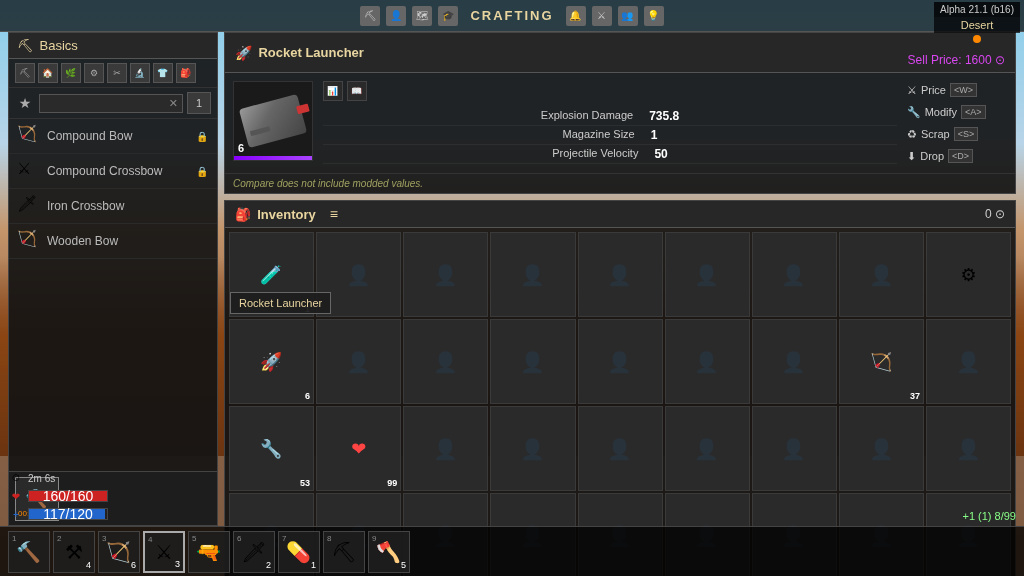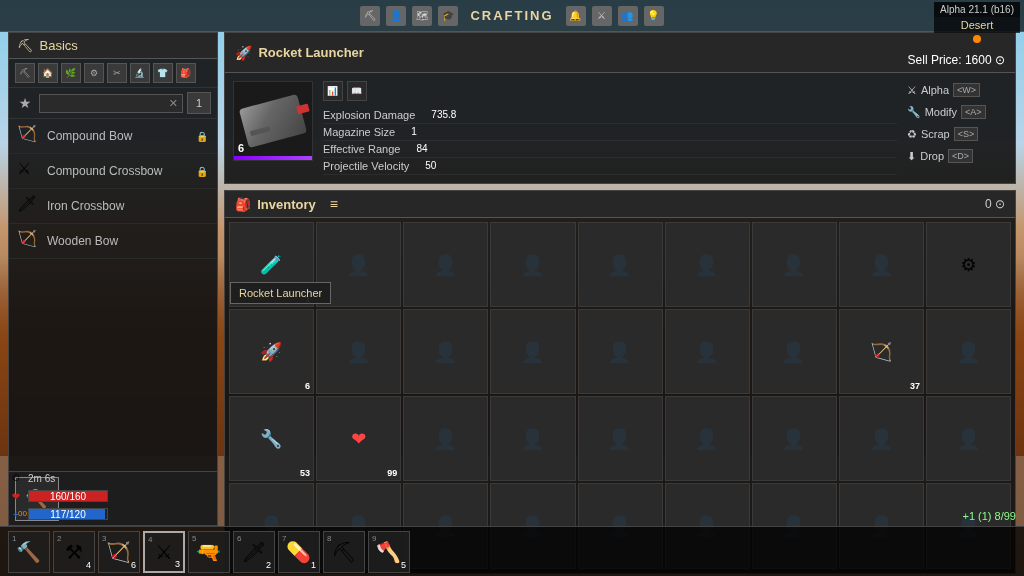--- a/index.html
+++ b/index.html
@@ -306,21 +306,21 @@
     .detail-title {
       color: #e8d5a0;
       font-size: 13px;
       font-weight: bold;
       display: flex;
       align-items: center;
       gap: 6px;
     }
 
     .sell-price {
-      color: #ffffff;
+      color: #d946ef;
       font-size: 12px;
       margin-top: 15px;
     }
 
     .detail-body {
       display: flex;
       padding: 8px;
       gap: 10px;
     }
 
@@ -368,35 +368,35 @@
       border: 1px solid #444;
       display: flex;
       align-items: center;
       justify-content: center;
       color: #aaa;
       font-size: 9px;
     }
 
     .stat-row {
       display: flex;
-      justify-content: flex-start;
+      justify-content: center;
       padding: 2px 0;
       border-bottom: 1px solid rgba(255,255,255,0.05);
       gap: 16px;
     }
 
     .stat-name {
       color: #ccc;
       font-size: 11px;
     }
 
     .stat-value {
       color: #fff;
-      font-size: 10px;
-      font-weight: normal;
+      font-size: 12px;
+      font-weight: bold;
     }
 
     .actions-area {
       display: flex;
       flex-direction: column;
       gap: 4px;
       width: 100px;
     }
 
     .action-btn {
@@ -583,21 +583,21 @@
       border: 1px solid #444;
       position: relative;
     }
 
     .status-fill {
       height: 100%;
     }
 
     .status-text {
       color: #fff;
-      font-size: 10px;
+      font-size: 14px;
       position: absolute;
       inset: 0;
       display: flex;
       align-items: center;
       justify-content: center;
     }
 
     .timer-text {
       color: #ccc;
       font-size: 10px;
@@ -748,53 +748,50 @@
           </div>
           <div class="stat-row">
             <span class="stat-name">Explosion Damage</span>
             <span class="stat-value">735.8</span>
           </div>
           <div class="stat-row">
             <span class="stat-name">Magazine Size</span>
             <span class="stat-value">1</span>
           </div>
           <div class="stat-row">
-            <span class="stat-name">Effective Range</span>
-            <span class="stat-value">84</span>
-          </div>
-          <div class="stat-row">
             <span class="stat-name">Projectile Velocity</span>
             <span class="stat-value">50</span>
           </div>
         </div>
 
         <div class="actions-area">
           <div class="action-btn">
             <span>⚔</span>
-            <span>Alpha</span>
+            <span>Price</span>
             <span class="key-hint">&lt;W&gt;</span>
           </div>
           <div class="action-btn">
             <span>🔧</span>
             <span>Modify</span>
             <span class="key-hint">&lt;A&gt;</span>
           </div>
           <div class="action-btn">
             <span>♻</span>
             <span>Scrap</span>
             <span class="key-hint">&lt;S&gt;</span>
           </div>
           <div class="action-btn">
             <span>⬇</span>
             <span>Drop</span>
             <span class="key-hint">&lt;D&gt;</span>
           </div>
         </div>
       </div>
 
+      <div class="compare-note">Compare does not include modded values.</div>
     </div>
 
     <div class="inventory-panel">
       <div class="inv-header">
         <div class="inv-title">
           <span>🎒</span>
           <span>Inventory</span>
           <span style="font-size:14px;margin-left:8px;">≡</span>
         </div>
         <div class="inv-count">

